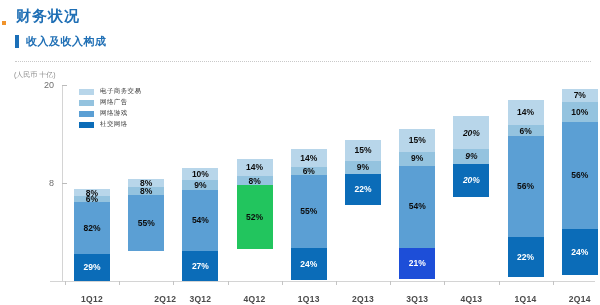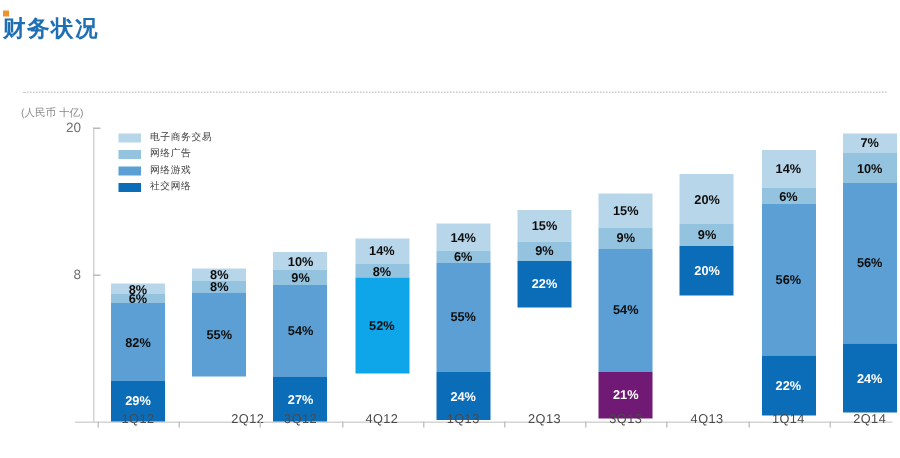--- a/index.html
+++ b/index.html
@@ -16,23 +16,22 @@
   }
 
   
   .page-header {
     position: absolute;
     left: 0; top: 0;
     width: 600px;
   }
   .title-row {
     display: flex;
-    align-items: flex-start;
+    align-items: flex-end;
     padding: 7px 0 0 2px;
-    flex-direction: column;
   }
   .title-bullet {
     width: 4px;
     height: 4px;
     background: #f0932b;
     margin-right: 10px;
     flex: 0 0 auto;
   }
   .page-title {
     font-size: 15px;
@@ -181,43 +180,47 @@
     line-height: 1;
     white-space: nowrap;
   }
   .seg.s0 .seg-label,
   .seg.s1 .seg-label,
   .seg.s2 .seg-label { color: #0d0d0d; }
   .seg.s3 .seg-label { color: #ffffff; }
 
   .xtick-label {
     position: absolute;
-    top: 206px;
+    top: 226px;
     width: 60px;
     text-align: center;
     font-size: 8.5px;
-    font-weight: normal;
+    font-weight: bold;
     color: #4a4a4a;
     letter-spacing: .3px;
   }
   .xtick-mark {
     position: absolute;
     top: 213px;
     width: 1px;
     height: 4px;
     background: #c4c4c4;
   }
 </style>
 </head>
 <body>
 
 <div class="page-header">
   <div class="title-row">
     <span class="title-bullet"></span>
     <span class="page-title">财务状况</span>
+  </div>
+  <div class="subtitle-row">
+    <span class="subtitle-bar"></span>
+    <span class="subtitle-text">收入及收入构成</span>
   </div>
 </div>
 <div class="dotted-sep"></div>
 
 <div class="chart-area">
 
   <div class="axis-unit">(人民币 十亿)</div>
 
   <div class="y-axis-line"></div>
   <div class="x-axis-line"></div>
@@ -290,21 +293,21 @@
         </div>
       </div>
       <div class="bar-group" style="left: 173.6px;">
         <div class="bar" style="height: 122.5px;">
           <div class="seg s0" style="height: 17.15px; background: rgb(184, 214, 234);">
             <span class="seg-label">14%</span>
           </div>
           <div class="seg s1" style="height: 9.8px; background: rgb(148, 195, 223);">
             <span class="seg-label" style="position: absolute; top: 50%; transform: translateY(-50%);">8%</span>
           </div>
-          <div class="seg s2" style="height: 63.7px; background: #0ea5e9;">
+          <div class="seg s2" style="height: 63.7px; background: #22c55e;">
             <span class="seg-label">52%</span>
           </div>
         </div>
       </div>
       <div class="bar-group" style="left: 227.8px;">
         <div class="bar" style="height: 132.3px;">
           <div class="seg s0" style="height: 18.522px; background: rgb(184, 214, 234);">
             <span class="seg-label">14%</span>
           </div>
           <div class="seg s1" style="height: 7.938px; background: rgb(148, 195, 223);">
@@ -335,27 +338,27 @@
         <div class="bar" style="height: 151.9px;">
           <div class="seg s0" style="height: 22.785px; background: rgb(184, 214, 234);">
             <span class="seg-label">15%</span>
           </div>
           <div class="seg s1" style="height: 13.671px; background: rgb(148, 195, 223);">
             <span class="seg-label">9%</span>
           </div>
           <div class="seg s2" style="height: 82.026px; background: rgb(91, 159, 212);">
             <span class="seg-label">54%</span>
           </div>
-          <div class="seg s3" style="height: 31.899px; background: #701a75;">
+          <div class="seg s3" style="height: 31.899px; background: #1d4ed8;">
             <span class="seg-label">21%</span>
           </div>
         </div>
       </div>
       <div class="bar-group" style="left: 390.4px;">
-        <div class="bar" style="height: 164.64px;">
+        <div class="bar" style="height: 164.64px; font-style: italic;">
           <div class="seg s0" style="height: 32.928px; background: rgb(184, 214, 234);">
             <span class="seg-label">20%</span>
           </div>
           <div class="seg s1" style="height: 14.8176px; background: rgb(148, 195, 223);">
             <span class="seg-label">9%</span>
           </div>
           <div class="seg s3" style="height: 32.928px; background: rgb(11, 108, 184);">
             <span class="seg-label">20%</span>
           </div>
         </div>

